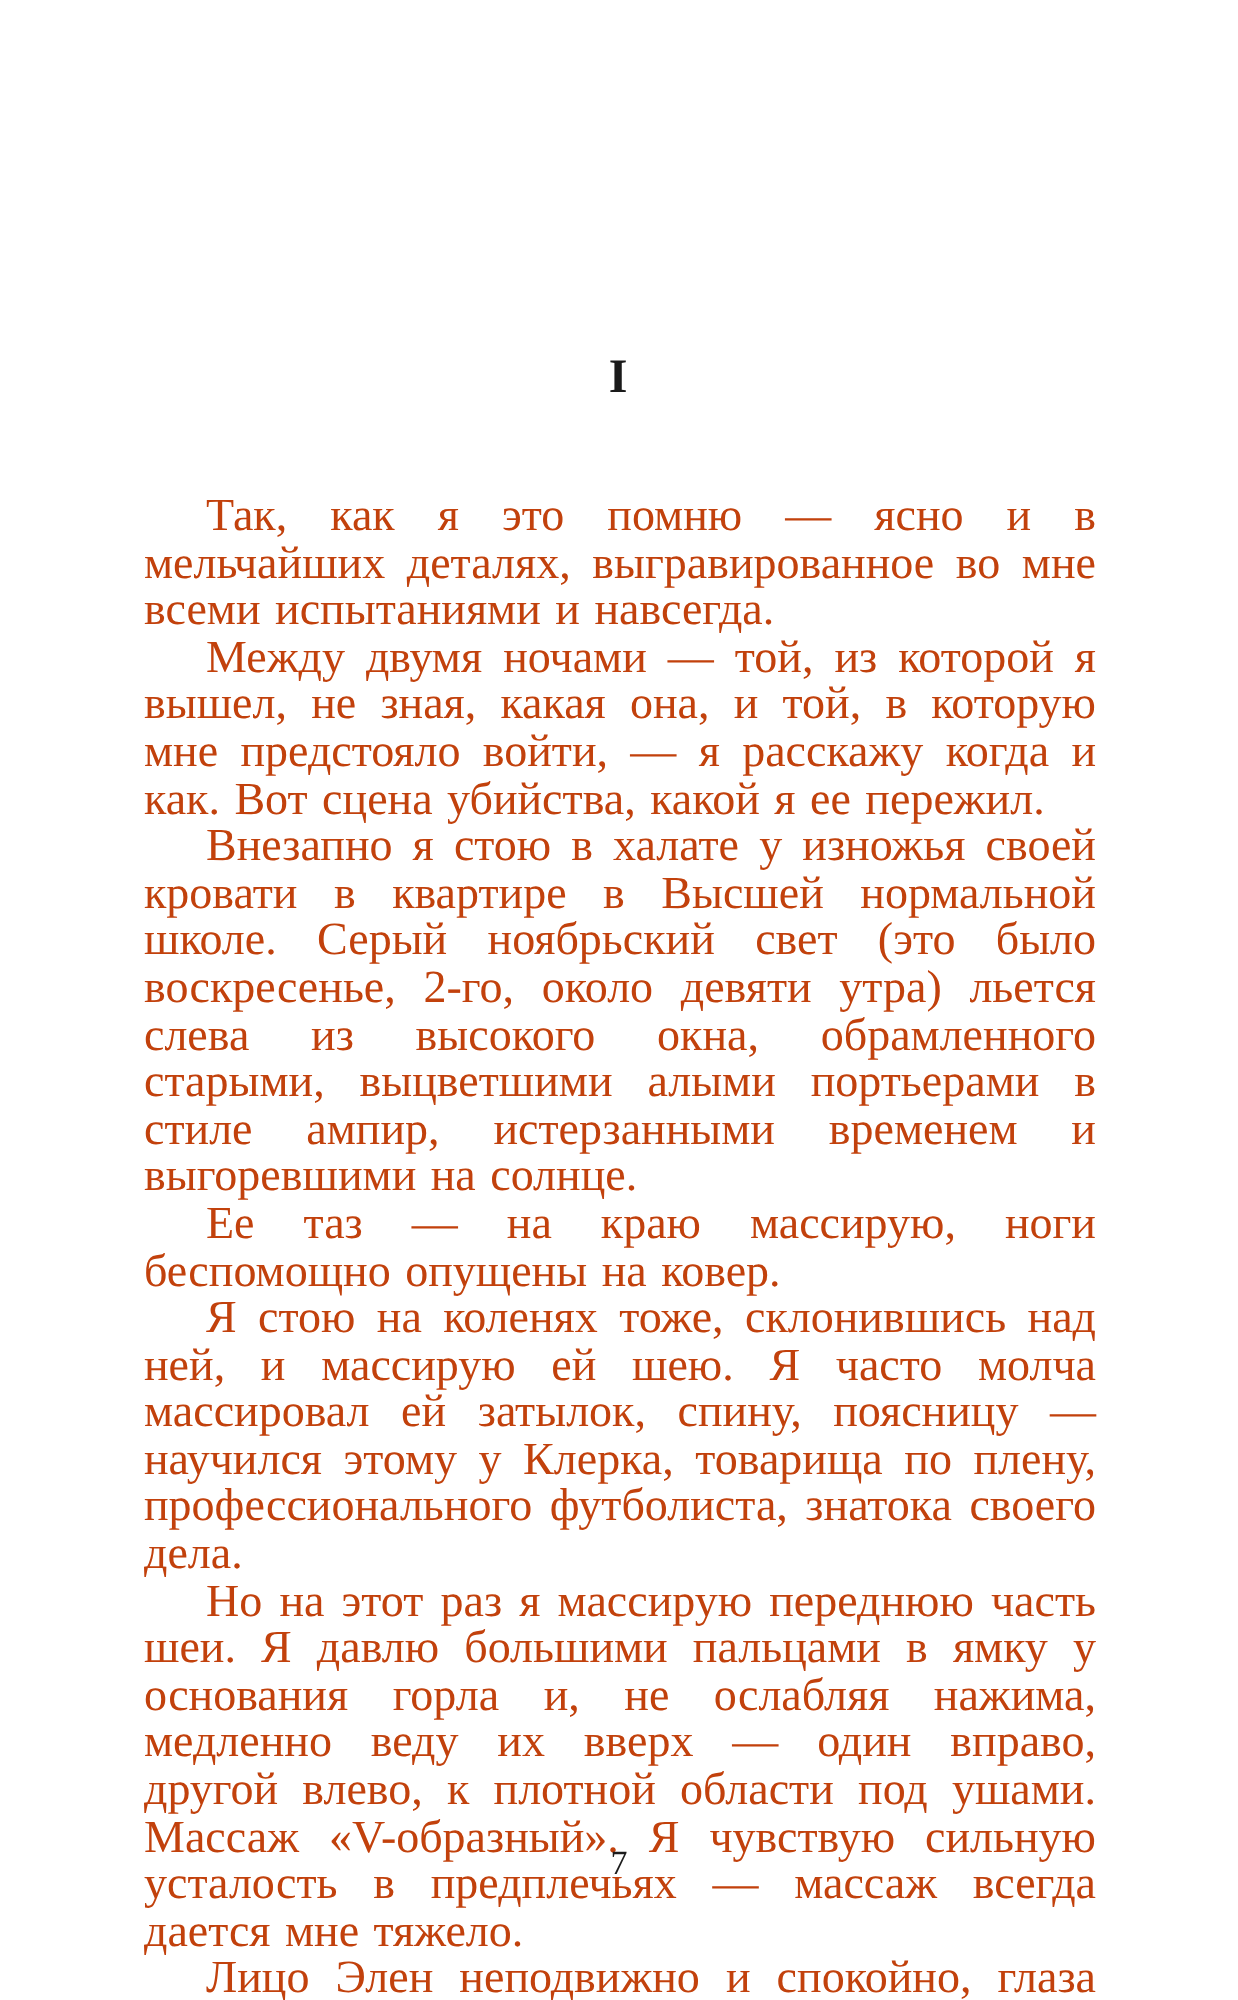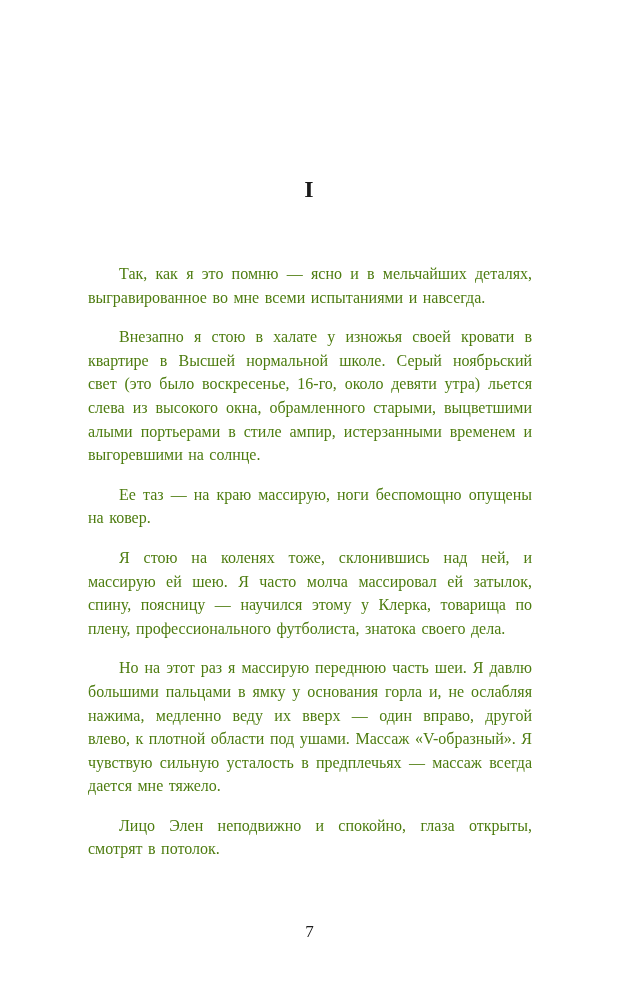--- a/index.html
+++ b/index.html
@@ -29,48 +29,49 @@
     letter-spacing: 1px;
     color: #1a1a1a;
   }
   .text-block {
     position: absolute;
     left: 72px;
     right: 71px;
     top: 246px;
   }
   .text-block p {
-    margin: 16px;
-    font-size: 16px;
+    margin: 0;
+    font-size: 23px;
     line-height: 23.6px;
     text-align: justify;
     text-indent: 31px;
     word-spacing: 1.5px;
-    color: #4d7c0f;
+    color: #c2410c;
   }
   .page-number {
     position: absolute;
     left: 0;
     right: 0;
     bottom: 58px;
     text-align: center;
     font-size: 17px;
     color: #1c1c1c;
   }
 </style>
 </head>
 <body>
 
 <div class="book-page">
 
   <h1 class="chapter-heading">I</h1>
 
   <div class="text-block">
     <p>Так, как я это помню — ясно и в мельчайших деталях, выгравированное во мне всеми испытаниями и навсегда.</p>
-    <p>Внезапно я стою в халате у изножья своей кровати в квартире в Высшей нормальной школе. Серый ноябрьский свет (это было воскресенье, 16-го, около девяти утра) льется слева из высокого окна, обрамленного старыми, выцветшими алыми портьерами в стиле ампир, истерзанными временем и выгоревшими на солнце.</p>
+    <p>Между двумя ночами — той, из которой я вышел, не зная, какая она, и той, в которую мне предстояло войти, — я расскажу когда и как. Вот сцена убийства, какой я ее пережил.</p>
+    <p>Внезапно я стою в халате у изножья своей кровати в квартире в Высшей нормальной школе. Серый ноябрьский свет (это было воскресенье, 2-го, около девяти утра) льется слева из высокого окна, обрамленного старыми, выцветшими алыми портьерами в стиле ампир, истерзанными временем и выгоревшими на солнце.</p>
     <p>Ее таз — на краю массирую, ноги беспомощно опущены на ковер.</p>
     <p>Я стою на коленях тоже, склонившись над ней, и массирую ей шею. Я часто молча массировал ей затылок, спину, поясницу — научился этому у Клерка, товарища по плену, профессионального футболиста, знатока своего дела.</p>
     <p>Но на этот раз я массирую переднюю часть шеи. Я давлю большими пальцами в ямку у основания горла и, не ослабляя нажима, медленно веду их вверх — один вправо, другой влево, к плотной области под ушами. Массаж «V-образный». Я чувствую сильную усталость в предплечьях — массаж всегда дается мне тяжело.</p>
     <p>Лицо Элен неподвижно и спокойно, глаза открыты, смотрят в потолок.</p>
   </div>
 
   <div class="page-number">7</div>
 
 </div>
 

